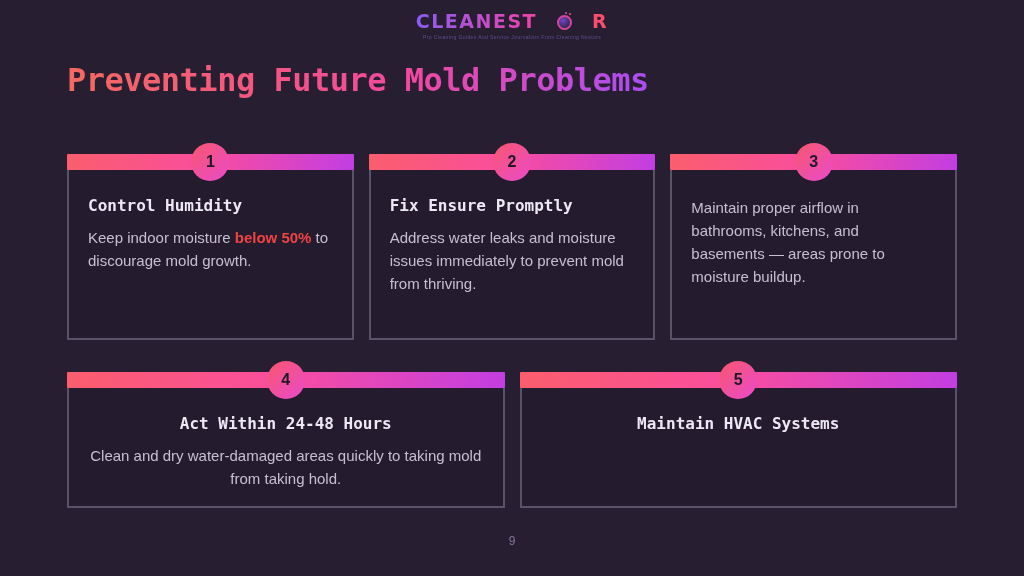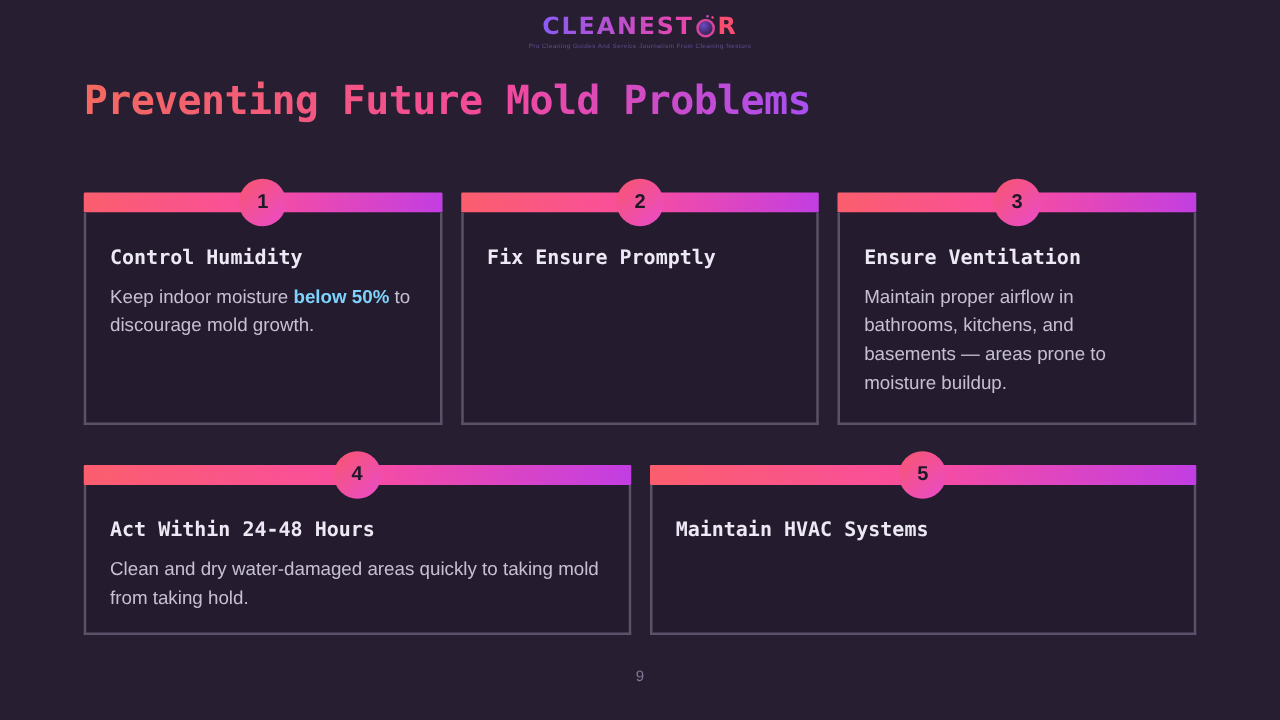--- a/index.html
+++ b/index.html
@@ -6,21 +6,21 @@
   body {
     width:1024px; height:576px;
     background:#271e32;
     font-family:"Liberation Sans", sans-serif;
     overflow:hidden;
   }
   .slide { position:relative; width:1024px; height:576px; }
 
   
   .header { text-align:center; padding-top:10px; }
-  .logo-line { display:inline-flex; align-items:center; gap:2px; line-height:22px; }
+  .logo-line { display:inline-flex; align-items:center; gap:20px; line-height:22px; }
   .logo-part {
     font-family:"DejaVu Sans", sans-serif;
     font-weight:bold; font-size:19px; letter-spacing:1.5px;
   }
   .logo-part1 {
     background:linear-gradient(90deg,#8a5cf5,#ef43a6);
     -webkit-background-clip:text; background-clip:text; color:transparent;
   }
   .logo-part2 { color:#fb4d6f; }
   .globe {
@@ -65,28 +65,28 @@
     display:flex; align-items:center; justify-content:center;
     font-weight:bold; font-size:16px; color:#1f1827; z-index:2;
   }
   .card-body {
     box-sizing:border-box;
     border:2px solid #5a5268; border-top:none;
     background:#241b2e;
     padding:26px 19px 0 19px;
   }
   .row1 .card-body { height:170px; }
-  .row2 .card-body { height:120px; }
+  .row2 .card-body { height:120px;text-align:center; }
   .card-title {
     margin:0 0 11px 0;
     font-family:"DejaVu Sans Mono", monospace;
     font-weight:bold; font-size:16px; color:#ece8f4;
   }
   .card-text { margin:0; font-size:15px; line-height:23px; color:#c6bfd2; }
-  .card-text b { color:#7dd3fc; }
+  .card-text b { color:#ef4444; }
 
   
   .page-number { margin-top:26px; text-align:center; font-size:12px; color:#837794; }
 </style>
 </head>
 <body>
 
 <div class="slide">
 
   <div class="header">
@@ -111,28 +111,28 @@
           <h3 class="card-title">Control Humidity</h3>
           <p class="card-text"><span>Keep indoor moisture </span><b>below 50%</b><span> to discourage mold growth.</span></p>
         </div>
       </div>
 
       <div class="card">
         <div class="bar"></div>
         <div class="badge">2</div>
         <div class="card-body">
           <h3 class="card-title">Fix Ensure Promptly</h3>
+          <p class="card-text"><span>Address water leaks and moisture issues immediately to prevent mold from thriving.</span><b></b><span></span></p>
         </div>
       </div>
 
       <div class="card">
         <div class="bar"></div>
         <div class="badge">3</div>
         <div class="card-body">
-          <h3 class="card-title">Ensure Ventilation</h3>
           <p class="card-text"><span>Maintain proper airflow in bathrooms, kitchens, and basements — areas prone to moisture buildup.</span><b></b><span></span></p>
         </div>
       </div>
 
     </div>
 
     <div class="row row2">
 
       <div class="card">
         <div class="bar"></div>

